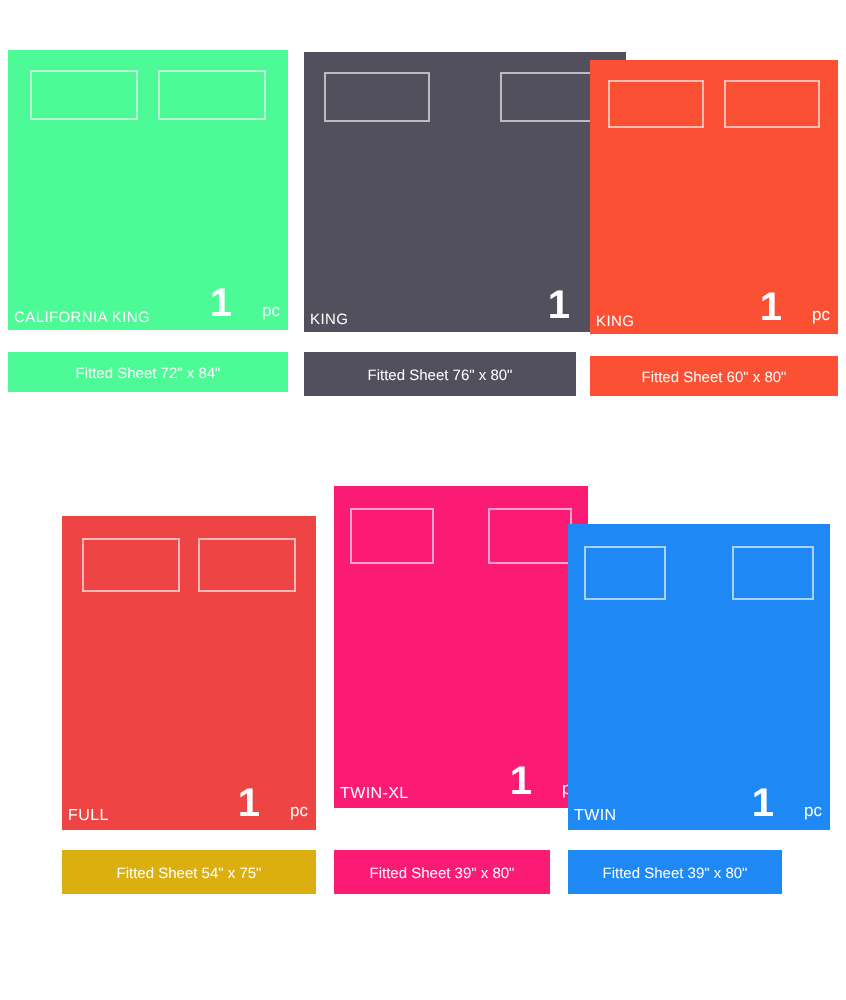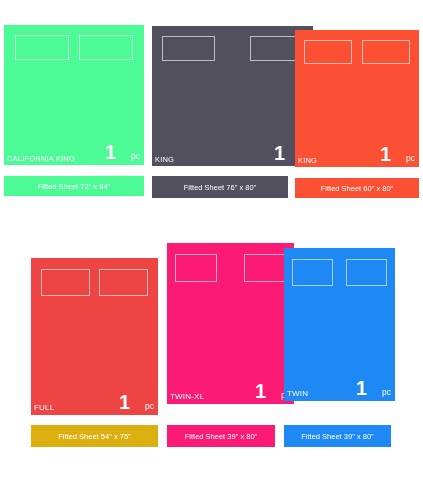--- a/index.html
+++ b/index.html
@@ -184,21 +184,21 @@
           <div class="qty-group">
             <span class="qty-number" style="font-size: 20px;">1</span>
             <span class="qty-unit" style="font-size: 8.5px;">pc</span>
           </div>
         </div>
       </div>
     </div>
     <div class="caption-bar" style="position: absolute; left: 167px; top: 425px; width: 108px; height: 22px; background: rgb(251, 26, 116);">
       <span style="font-size: 7.5px;">Fitted Sheet 39" x 80"</span>
     </div>
-    <div class="size-card" style="left: 284px; top: 248px; width: 111px;">
+    <div class="size-card" style="left: 284px; top: 262px; width: 131px;">
       <div class="bed-block" style="height: 153px; background: rgb(30, 136, 245);">
         <div class="pillow-row" style="top: 11px; padding-left: 8px; padding-right: 8px;">
           <div class="pillow" style="width: 41px; height: 27px;"></div>
           <div class="pillow" style="width: 41px; height: 27px;"></div>
         </div>
         <div class="bed-footer" style="padding-left: 3px; padding-right: 4px; padding-bottom: 3px;">
           <div class="size-name" style="font-size: 8px;">TWIN</div>
           <div class="qty-group">
             <span class="qty-number" style="font-size: 20px;">1</span>
             <span class="qty-unit" style="font-size: 8.5px;">pc</span>

